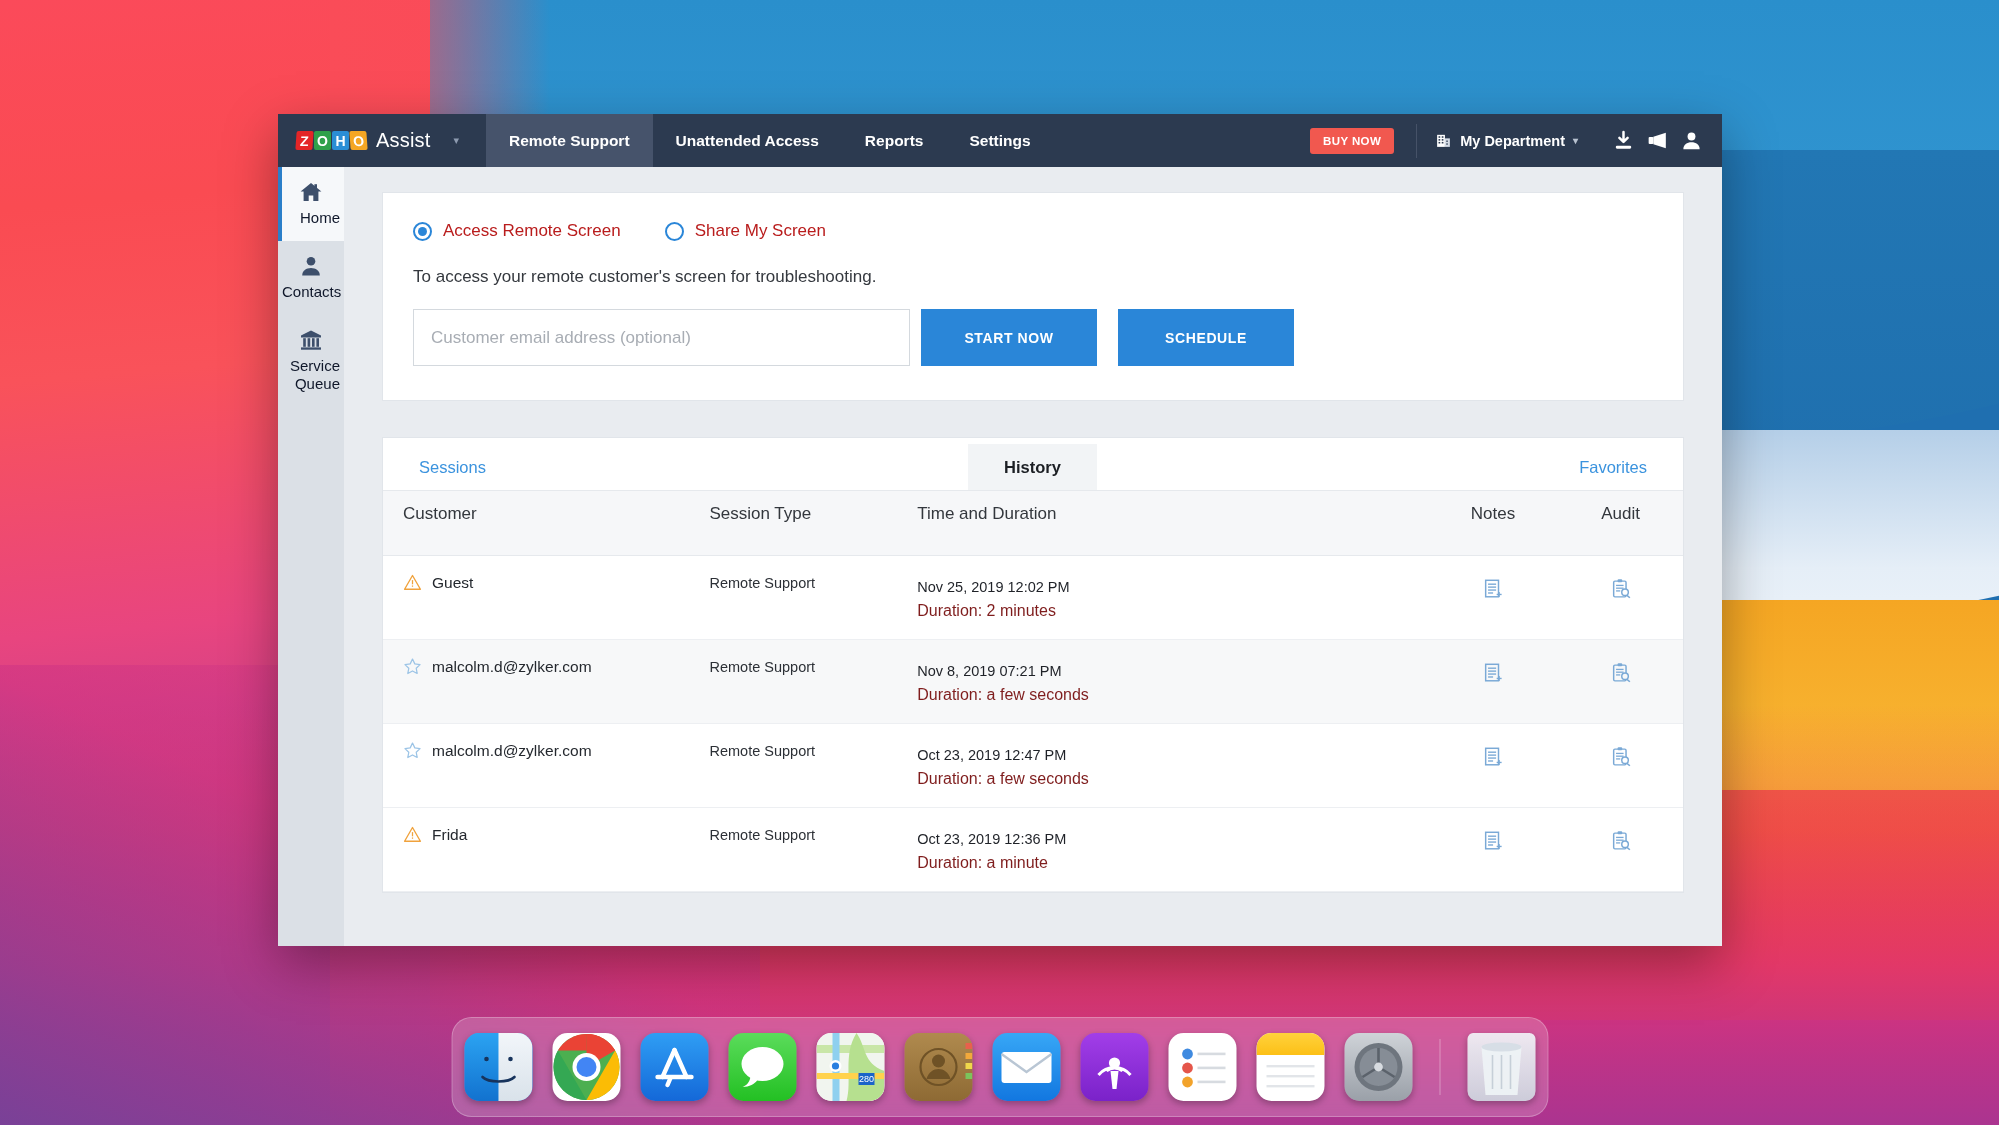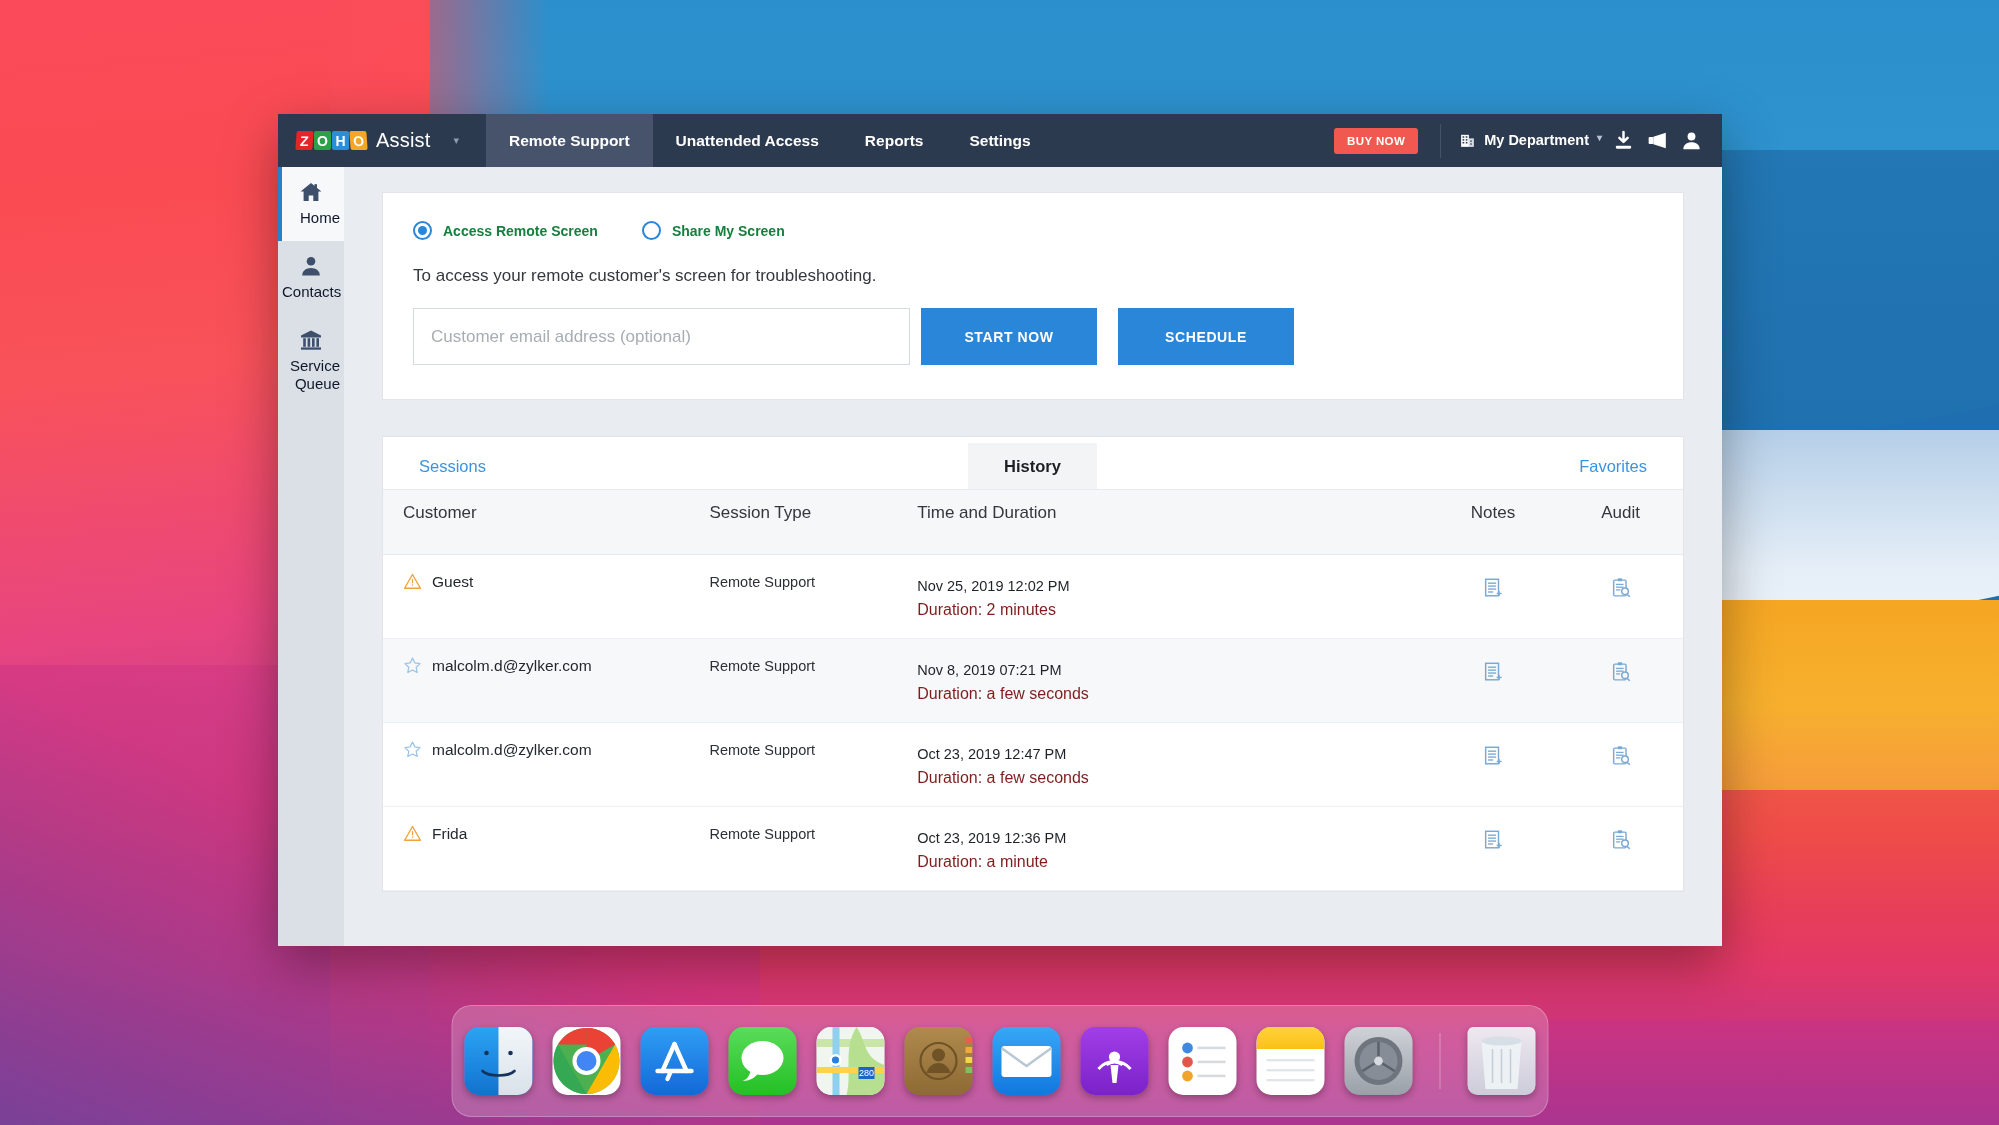--- a/index.html
+++ b/index.html
@@ -157,23 +157,23 @@
     padding: 7px 13px;
     border-radius: 3px;
     border: none;
     cursor: pointer;
     margin-right: 22px;
   }
   .nav-divider {
     width: 1px; height: 34px; background: #465268; margin-right: 18px;
   }
   .dept {
-    display: flex; gap: 8px;
+    display: flex; align-items: center; gap: 8px;
     color: #fff; font-size: 14.5px; font-weight: bold;
-    cursor: pointer; margin-right: 4px;
+    cursor: pointer; margin-right: 28px;
   }
   .dept-caret { color: #b9c2d0; font-size: 10px; }
   .nav-icon {
     width: 34px; height: 34px;
     display: flex; align-items: center; justify-content: center;
     cursor: pointer;
     color: #fff;
   }
 
   
@@ -221,21 +221,21 @@
   .radio-row { display: flex; align-items: center; gap: 44px; margin-bottom: 26px; }
   .radio-opt { display: flex; align-items: center; gap: 11px; cursor: pointer; }
   .radio-ring {
     width: 19px; height: 19px; border-radius: 50%;
     border: 2px solid #2a86d8;
     display: flex; align-items: center; justify-content: center;
     flex: 0 0 19px;
   }
   .radio-ring.sel { border-color: #2a86d8; }
   .radio-dot { width: 9px; height: 9px; border-radius: 50%; background: #2a86d8; }
-  .radio-label { font-size: 14px; color: #15803d; font-weight: bold; }
+  .radio-label { font-size: 17px; color: #b91c1c; }
   .starter-desc { font-size: 17px; color: #35393f; margin-bottom: 22px; }
 
   .starter-controls { display: flex; gap: 11px; align-items: stretch; }
   .email-input {
     flex: 0 0 497px;
     height: 57px;
     border: 1px solid #d4d9de;
     padding: 0 17px;
     font-size: 17px;
     color: #2a2f37;
@@ -308,21 +308,21 @@
   .time-cell .tline2 { font-size: 16px; color: #7f1d1d; }
   .icon-cell { text-align: center; padding-top: 22px !important; }
   .row-icon { cursor: pointer; display: inline-block; }
 
   
   #dock {
     position: absolute;
     left: 50%;
     transform: translateX(-50%);
     bottom: 8px;
-    height: 112px;
+    height: 100px;
     background: rgba(255,255,255,0.20);
     border: 1px solid rgba(255,255,255,0.25);
     border-radius: 20px;
     display: flex;
     align-items: center;
     padding: 0 12px;
     gap: 20px;
     backdrop-filter: blur(8px);
   }
   .dock-item {

